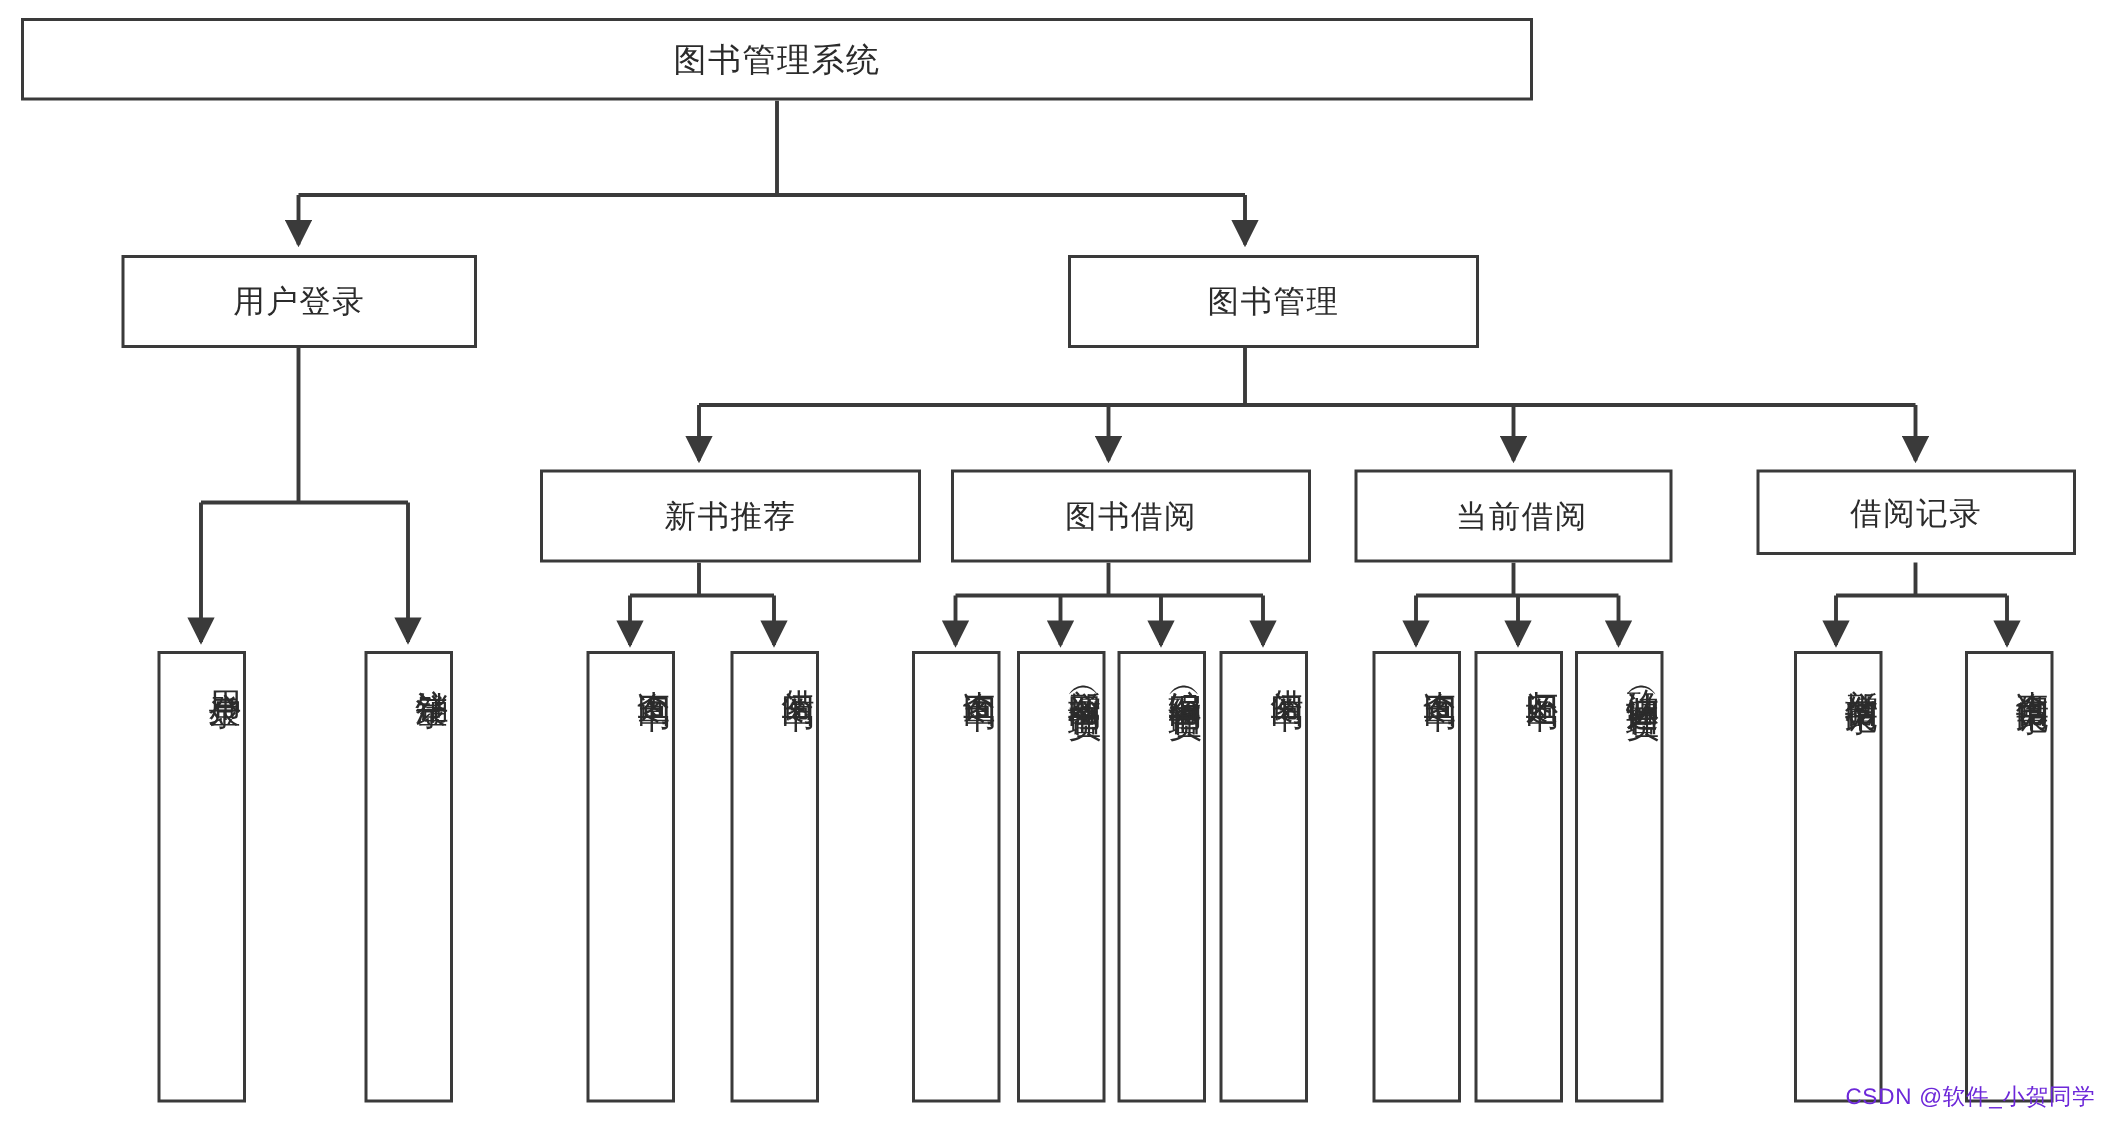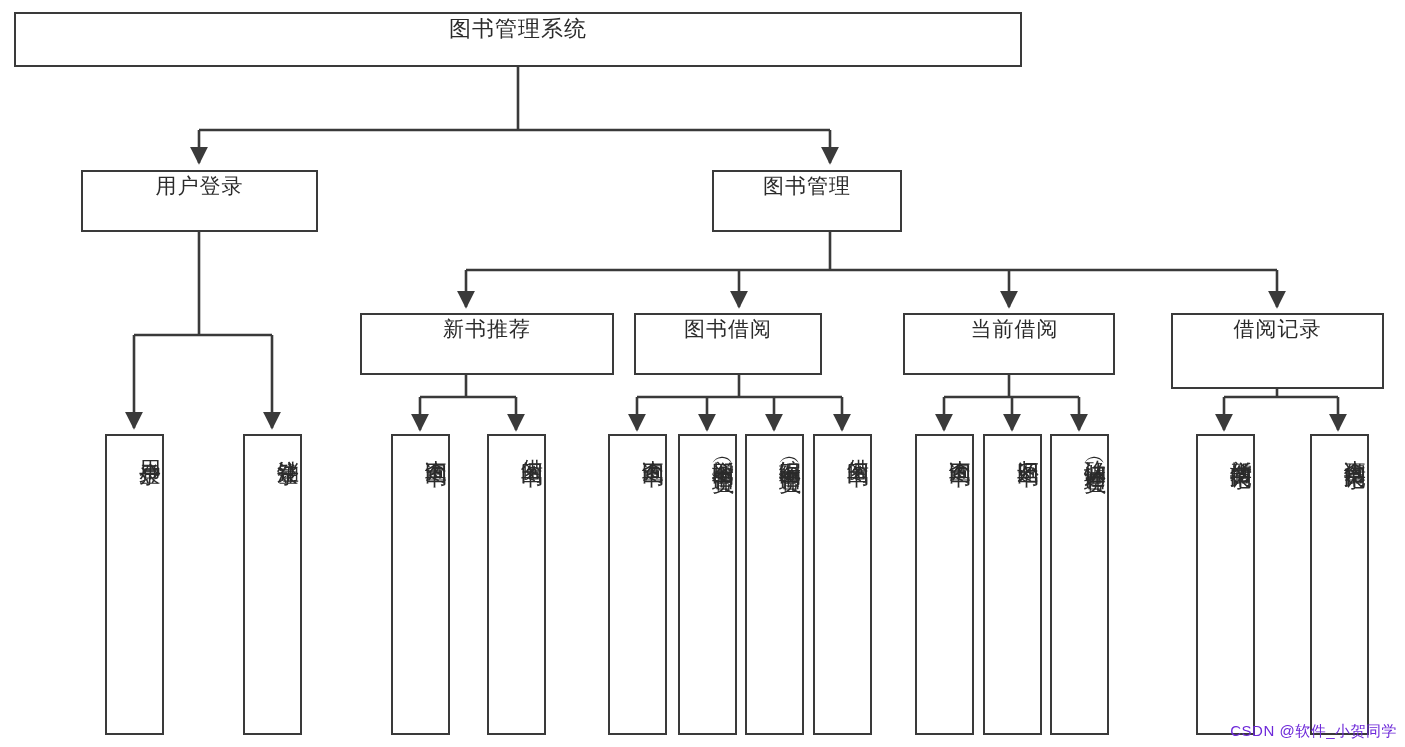--- a/index.html
+++ b/index.html
@@ -1,20 +1,20 @@
 <!DOCTYPE html>
 <html><head>
 <meta charset="utf-8">
 <style>
   html,body{margin:0;padding:0;background:#ffffff;}
   body{font-family:"Liberation Sans","DejaVu Sans",sans-serif;}
   #canvas{position:relative;width:1405px;height:747px;background:#ffffff;overflow:hidden;}
   #wires{position:absolute;left:0;top:0;width:1405px;height:747px;}
   .node{position:absolute;box-sizing:border-box;background:#ffffff;border:2.2px solid #3a3a3a;
-        display:flex;align-items:flex-start;justify-content:center;color:#2b2b2b;}
+        display:flex;align-items:center;justify-content:center;color:#2b2b2b;}
   .node.h{font-size:21px;letter-spacing:1px;}
   .node.v{writing-mode:vertical-rl;text-orientation:upright;font-size:22px;letter-spacing:2px;
           line-height:1.08;padding:6px 0;align-items:flex-start;justify-content:flex-start;}
   .node.v .lbl{writing-mode:vertical-rl;text-orientation:upright;white-space:nowrap;}
   .node.root{font-size:22px;}
   .watermark{position:absolute;right:8px;bottom:6px;font-size:15px;color:#6d28d9;
              letter-spacing:0.5px;white-space:nowrap;}
 </style>
 </head>
 <body>
@@ -71,34 +71,34 @@
     </g>
   </svg>
 
   <div class="node h root" style="left:14px;top:12px;width:1008px;height:55px;">
     <span class="lbl">图书管理系统</span>
   </div>
 
   <div class="node h" style="left:81px;top:170px;width:237px;height:62px;">
     <span class="lbl">用户登录</span>
   </div>
-  <div class="node h" style="left:712px;top:170px;width:190px;height:62px;">
+  <div class="node h" style="left:712px;top:170px;width:274px;height:62px;">
     <span class="lbl">图书管理</span>
   </div>
 
   <div class="node h" style="left:360px;top:313px;width:254px;height:62px;">
     <span class="lbl">新书推荐</span>
   </div>
-  <div class="node h" style="left:634px;top:313px;width:188px;height:62px;">
+  <div class="node h" style="left:634px;top:313px;width:240px;height:62px;">
     <span class="lbl">图书借阅</span>
   </div>
   <div class="node h" style="left:903px;top:313px;width:212px;height:62px;padding-left:11px;">
     <span class="lbl">当前借阅</span>
   </div>
-  <div class="node h" style="left:1171px;top:313px;width:213px;height:76px;">
+  <div class="node h" style="left:1171px;top:313px;width:213px;height:57px;">
     <span class="lbl">借阅记录</span>
   </div>
 
   <div class="node v" style="left:105px;top:434px;width:59px;height:301px;">
     <span class="lbl">用户登录</span>
   </div>
   <div class="node v" style="left:243px;top:434px;width:59px;height:301px;">
     <span class="lbl">注销登录</span>
   </div>
 

